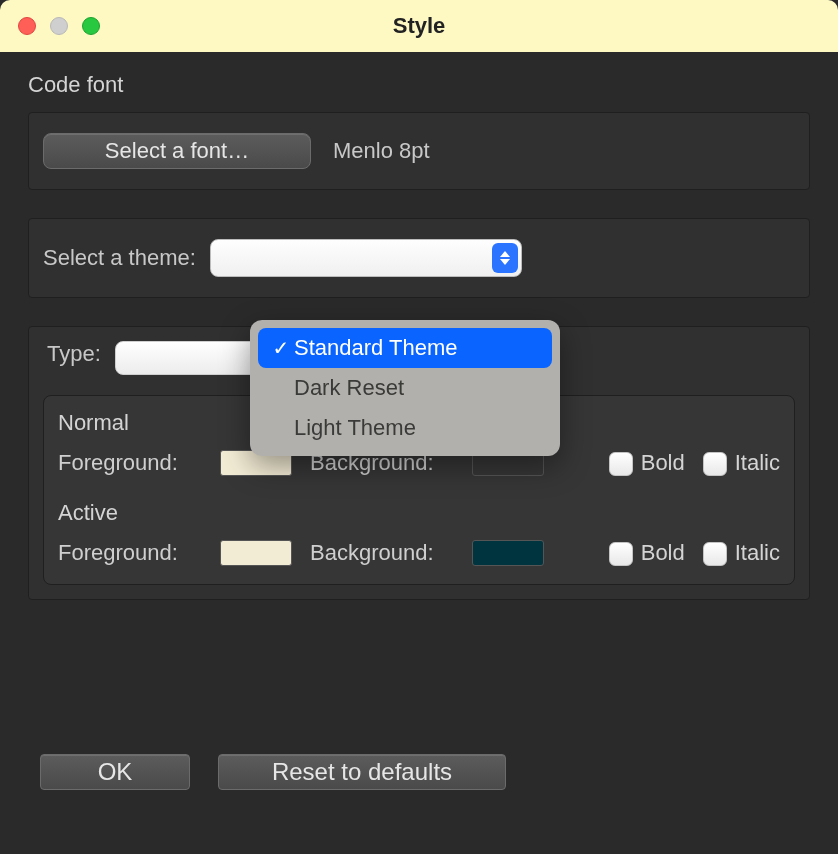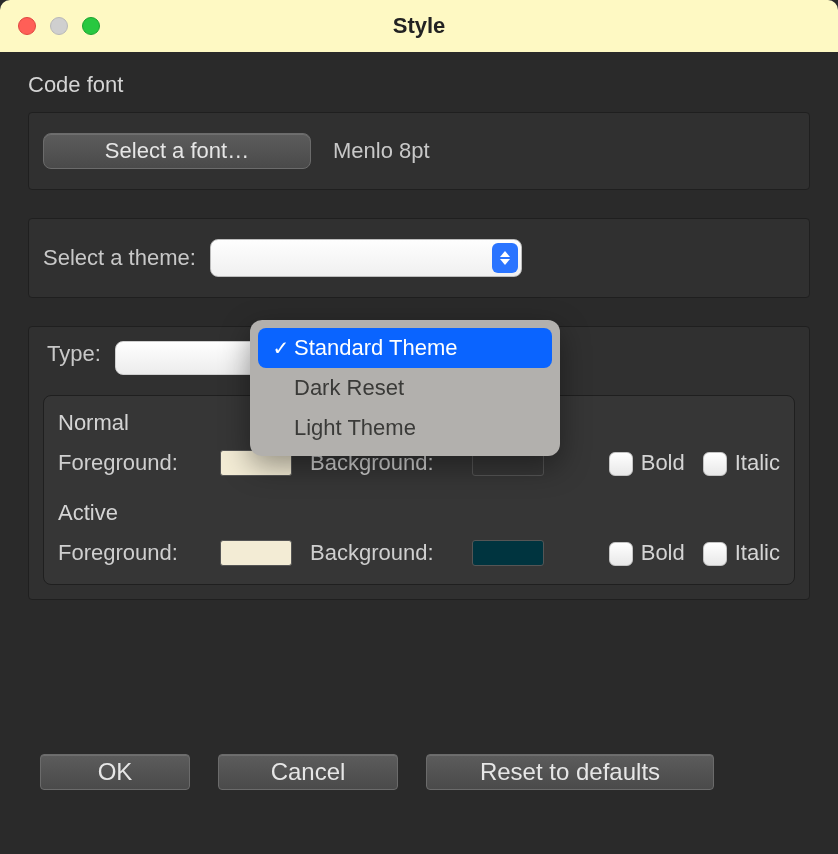--- a/index.html
+++ b/index.html
@@ -304,21 +304,20 @@
             <span class="box"></span>
             <span>Italic</span>
           </label>
         </div>
       </div>
     </div>
   </div>
 
   <div class="bottom-buttons">
     <div class="big-btn small">OK</div>
-    <div class="big-btn med">Cancel</div>
     <div class="big-btn large">Reset to defaults</div>
   </div>
 
   <div class="popup">
     <div class="popup-item selected">
       <span class="check">✓</span>
       <span>Standard Theme</span>
     </div>
     <div class="popup-item">
       <span class="check"></span>

